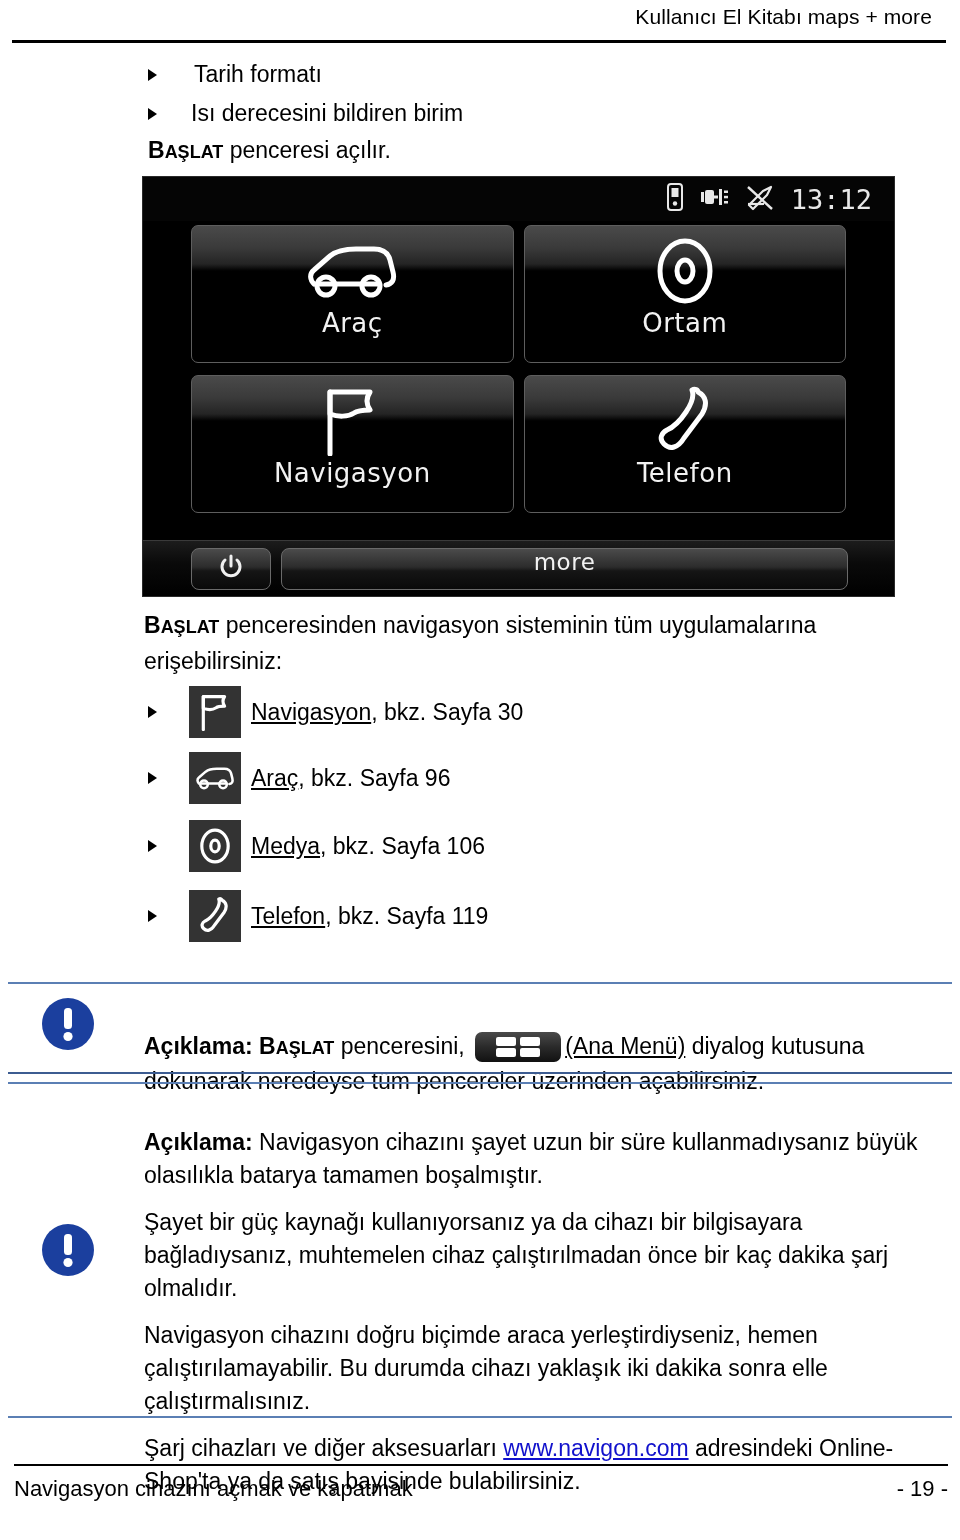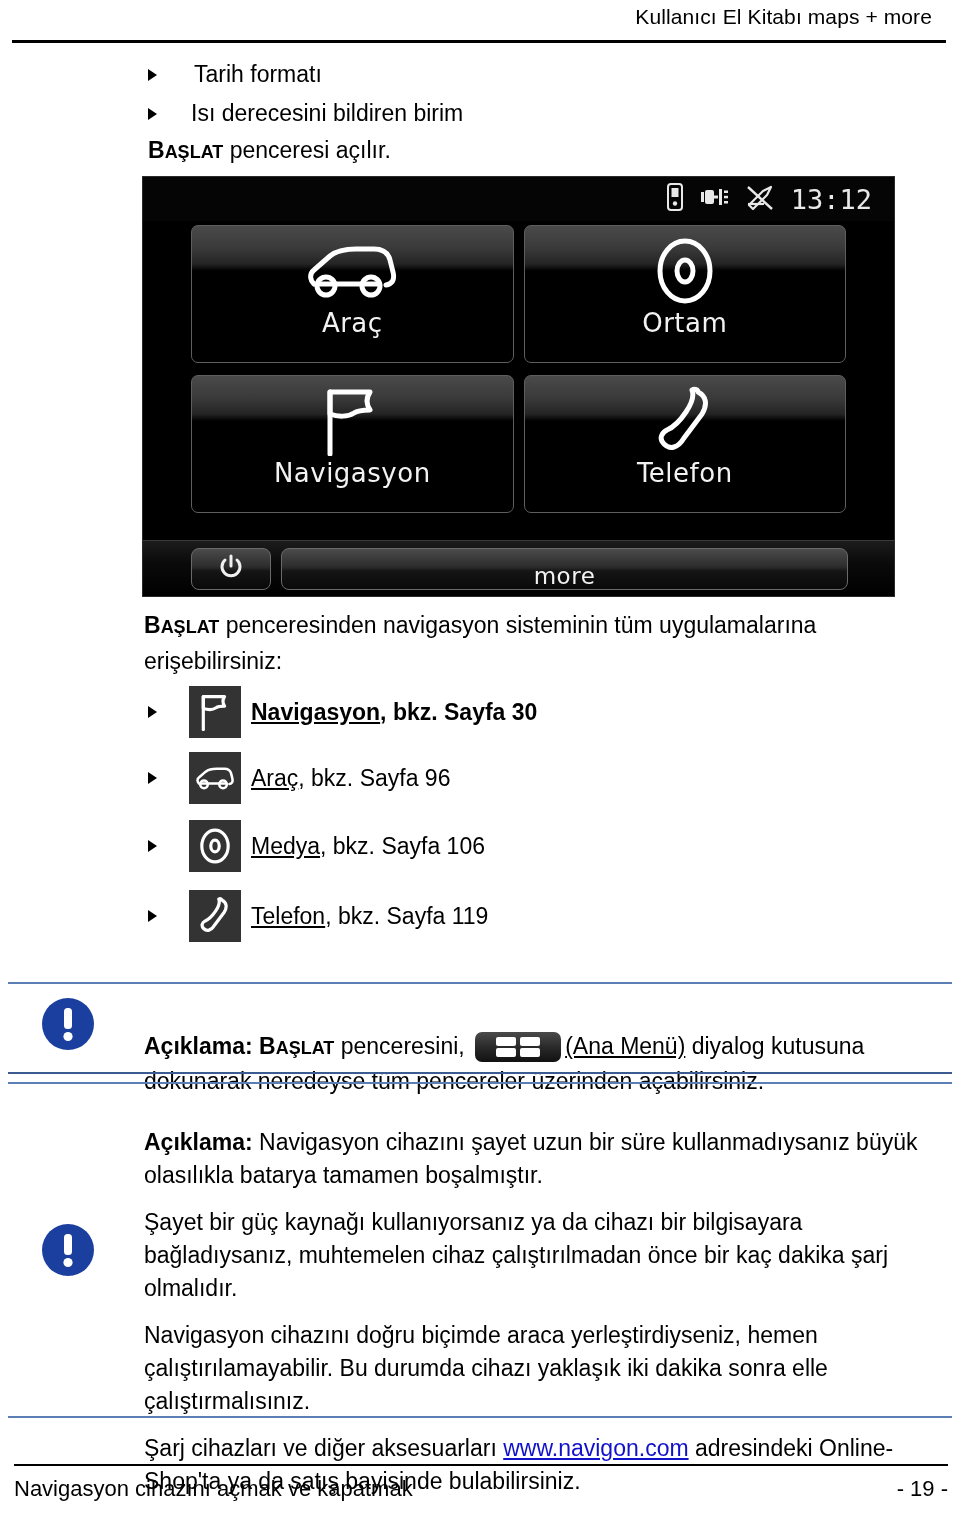--- a/index.html
+++ b/index.html
@@ -170,21 +170,21 @@
     justify-content: center;
     flex: none;
   }
   .more-btn {
     flex: 1;
     height: 40px;
     border: 1px solid #6a6a6a;
     border-radius: 8px;
     background: linear-gradient(to bottom, #4b4b4b 0%, #2c2c2c 45%, #151515 55%, #090909 100%);
     display: flex;
-    align-items: flex-end;
+    align-items: flex-start;
     justify-content: center;
   }
   .more-label {
     color: #f2f2f2;
     font-family: "DejaVu Sans", sans-serif;
     font-size: 23px;
     letter-spacing: 0.5px;
   }
 
   
@@ -401,21 +401,21 @@
     <div class="more-btn">
       <span class="more-label">more</span>
     </div>
   </div>
 </div>
 
 <div class="intro">
   <span class="smallcaps"><span class="c1">B</span><span class="c2">AŞLAT</span></span><span> penceresinden navigasyon sisteminin tüm uygulamalarına erişebilirsiniz:</span>
 </div>
 
-<div class="app-row" style="left:148px; top:686px;font-weight:bold;">
+<div class="app-row" style="left:148px; top:686px;">
   <span class="tri"></span>
   <span class="app-chip">
     <svg width="34" height="38" viewBox="0 0 64 70">
       <path d="M10 68 L10 6" fill="none" stroke="#ffffff" stroke-width="6" stroke-linecap="round"></path>
       <path d="M10 6 L50 6 C46 12 46 18 50 24 C44 24 38 24 34 27 C28 31 18 31 10 28 Z" fill="none" stroke="#ffffff" stroke-width="6" stroke-linejoin="round"></path>
     </svg>
   </span>
   <span class="app-text"><span class="u">Navigasyon</span><span>, bkz. Sayfa 30</span></span>
 </div>
 

